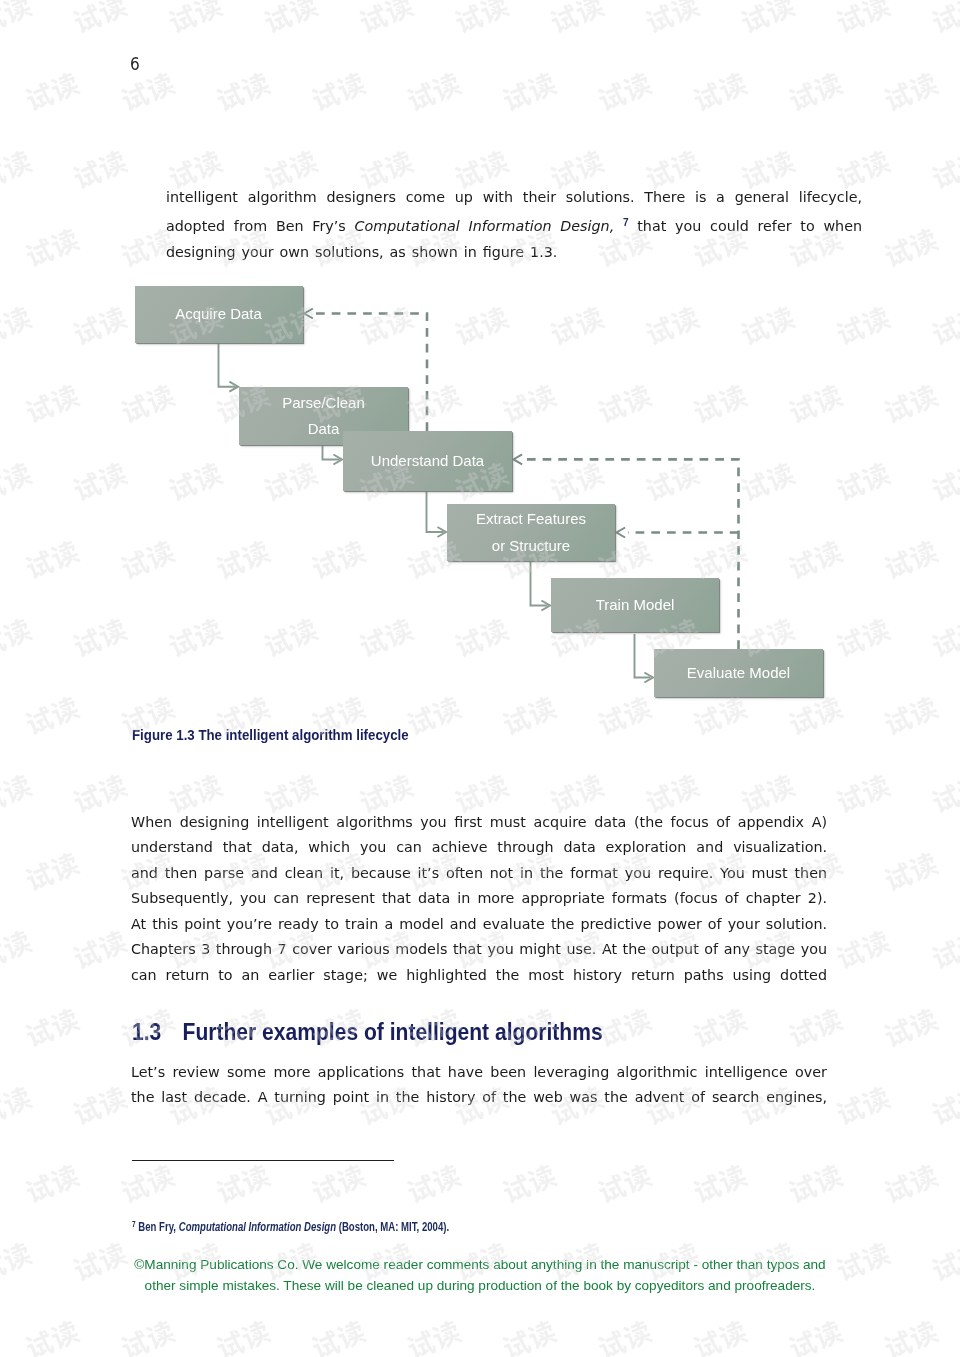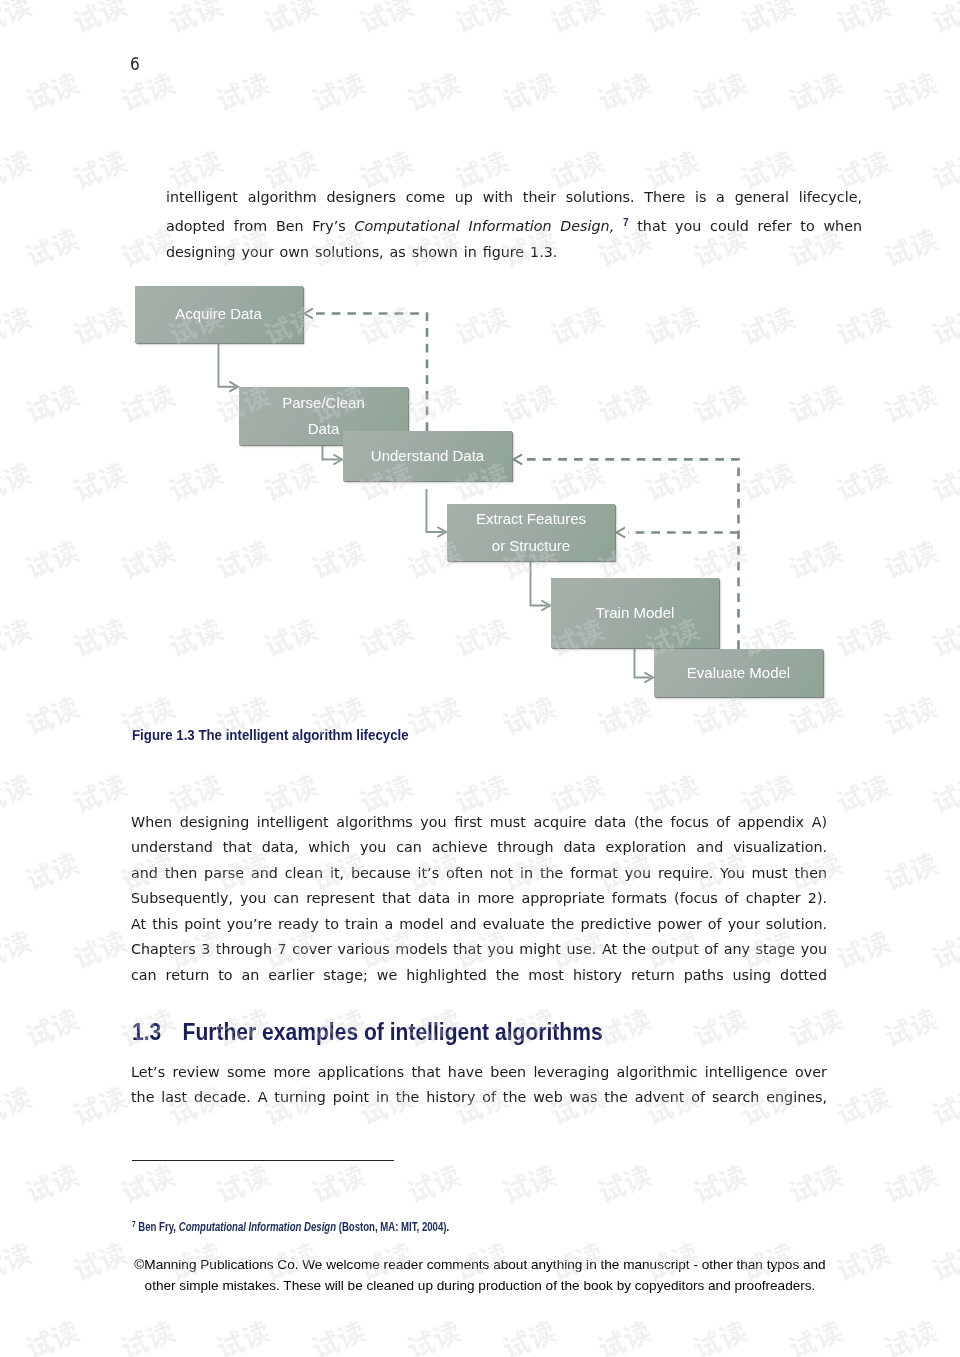--- a/index.html
+++ b/index.html
@@ -47,21 +47,21 @@
 
   
   #fn-rule{position:absolute;left:132px;top:1160px;width:262px;height:1.2px;background:#231f20;z-index:10;}
   #footnote{position:absolute;left:132px;top:1219px;font-family:"Liberation Sans",sans-serif;
             font-weight:bold;font-size:13.2px;color:#1b2a5e;z-index:10;
             transform:scaleX(0.728);transform-origin:left top;white-space:nowrap;}
   #footnote sup{font-size:9px;vertical-align:0.42em;}
   #footnote i{font-style:italic;}
 
   #footer{position:absolute;left:0;top:1254px;width:960px;text-align:center;z-index:10;
-          font-family:"Liberation Sans",sans-serif;font-size:13.6px;line-height:21.3px;color:#000000;}
+          font-family:"Liberation Sans",sans-serif;font-size:13.6px;line-height:21.3px;color:#15803d;}
 </style>
 </head>
 <body>
 
 <div id="page">
 
   <div id="pagenum">6</div>
 
   <div class="body-text" id="p1" style="left:131px;top:184.5px;width:696px;margin-left:35px;">
       <span class="ln">intelligent algorithm designers come up with their solutions. There is a general lifecycle,</span>
@@ -92,32 +92,32 @@
         <span>
           <span>Acquire Data</span>
         </span>
       </div>
       <div class="fbox" style="left: 239px; top: 359px; width: 169px; height: 58px; margin-top: 28px;">
         <span>
           <span>Parse/Clean</span>
           <span>Data</span>
         </span>
       </div>
-      <div class="fbox" style="left: 343px; top: 431px; width: 169px; height: 50px;">
+      <div class="fbox" style="left: 343px; top: 431px; width: 169px; height: 60px;">
         <span>
           <span>Understand Data</span>
         </span>
       </div>
       <div class="fbox" style="left: 447px; top: 504px; width: 168px; height: 57px;">
         <span>
           <span>Extract Features</span>
           <span>or Structure</span>
         </span>
       </div>
-      <div class="fbox" style="left: 551px; top: 578px; width: 168px; height: 70px;">
+      <div class="fbox" style="left: 551px; top: 578px; width: 168px; height: 54px;">
         <span>
           <span>Train Model</span>
         </span>
       </div>
       <div class="fbox" style="left: 654px; top: 649px; width: 169px; height: 48px;">
         <span>
           <span>Evaluate Model</span>
         </span>
       </div>
     </div>

